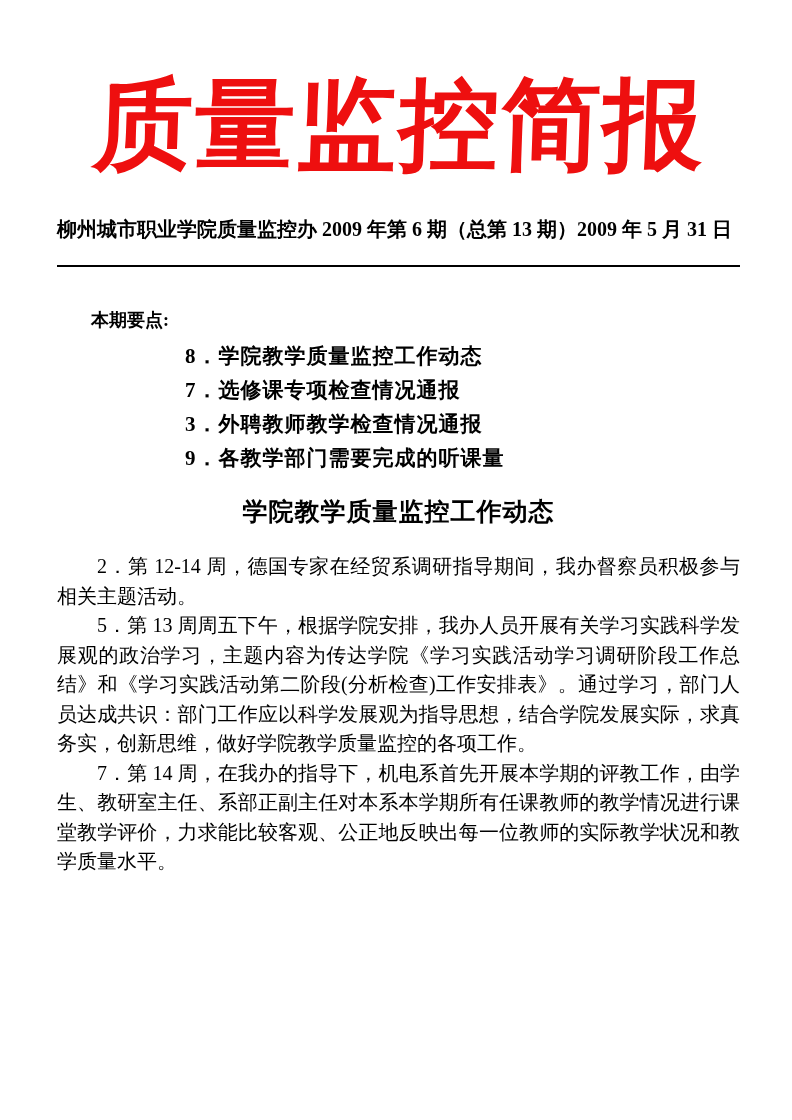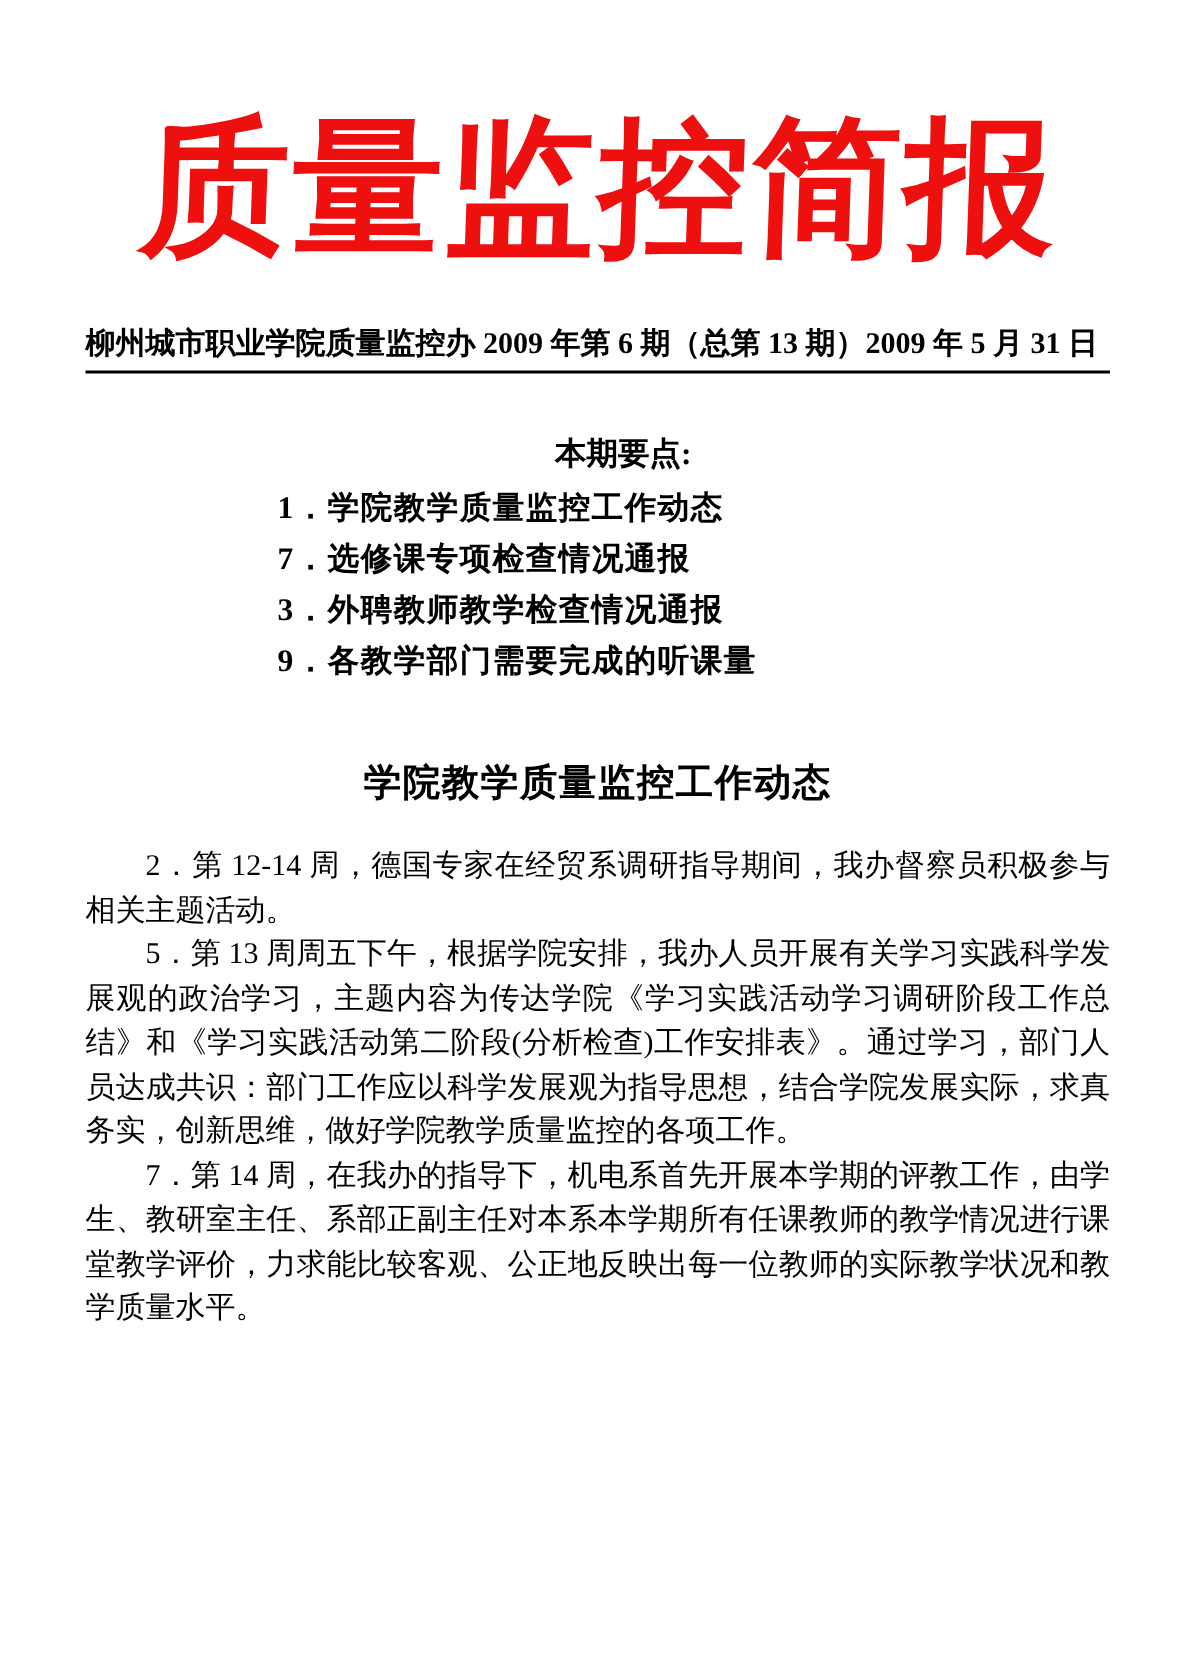--- a/index.html
+++ b/index.html
@@ -32,44 +32,43 @@
     white-space: nowrap;
     transform: skewX(-2deg);
   }
   .issue-line {
     margin-top: 16px;
     font-weight: bold;
     font-size: 20px;
     line-height: 26px;
     white-space: nowrap;
     border-bottom: 2.5px solid #000000;
-    padding-bottom: 5px;
+    padding-bottom: 23px;
   }
   .highlights {
     margin-top: 40px;
   }
   .highlights-heading {
     font-weight: bold;
-    font-size: 21px;
+    font-size: 18px;
     line-height: 26px;
     margin-left: 34px;
-    text-align: center;
   }
   .highlights-list {
     margin-top: 6px;
     margin-left: 128px;
   }
   .highlight-item {
     font-weight: bold;
     font-size: 21px;
     line-height: 34px;
     letter-spacing: 1px;
   }
   .section-title {
-    margin-top: 50px;
+    margin-top: 21px;
     text-align: center;
     font-weight: bold;
     font-size: 25px;
     line-height: 32px;
     letter-spacing: 1px;
   }
   .body-text {
     margin-top: 24px;
   }
   .body-paragraph {
@@ -87,21 +86,21 @@
 
   <div class="masthead">
     <span class="masthead-title" style="color: rgb(238, 15, 15);">质量监控简报</span>
   </div>
 
   <div class="issue-line">柳州城市职业学院质量监控办 2009 年第 6 期（总第 13 期）2009 年 5 月 31 日</div>
 
   <div class="highlights">
     <div class="highlights-heading">本期要点:</div>
     <div class="highlights-list">
-      <div class="highlight-item">1．学院教学质量监控工作动态</div>
+      <div class="highlight-item">8．学院教学质量监控工作动态</div>
       <div class="highlight-item">7．选修课专项检查情况通报</div>
       <div class="highlight-item">3．外聘教师教学检查情况通报</div>
       <div class="highlight-item">9．各教学部门需要完成的听课量</div>
     </div>
   </div>
 
   <div class="section-title">学院教学质量监控工作动态</div>
 
   <div class="body-text">
     <p class="body-paragraph">2．第 12-14 周，德国专家在经贸系调研指导期间，我办督察员积极参与相关主题活动。</p>

